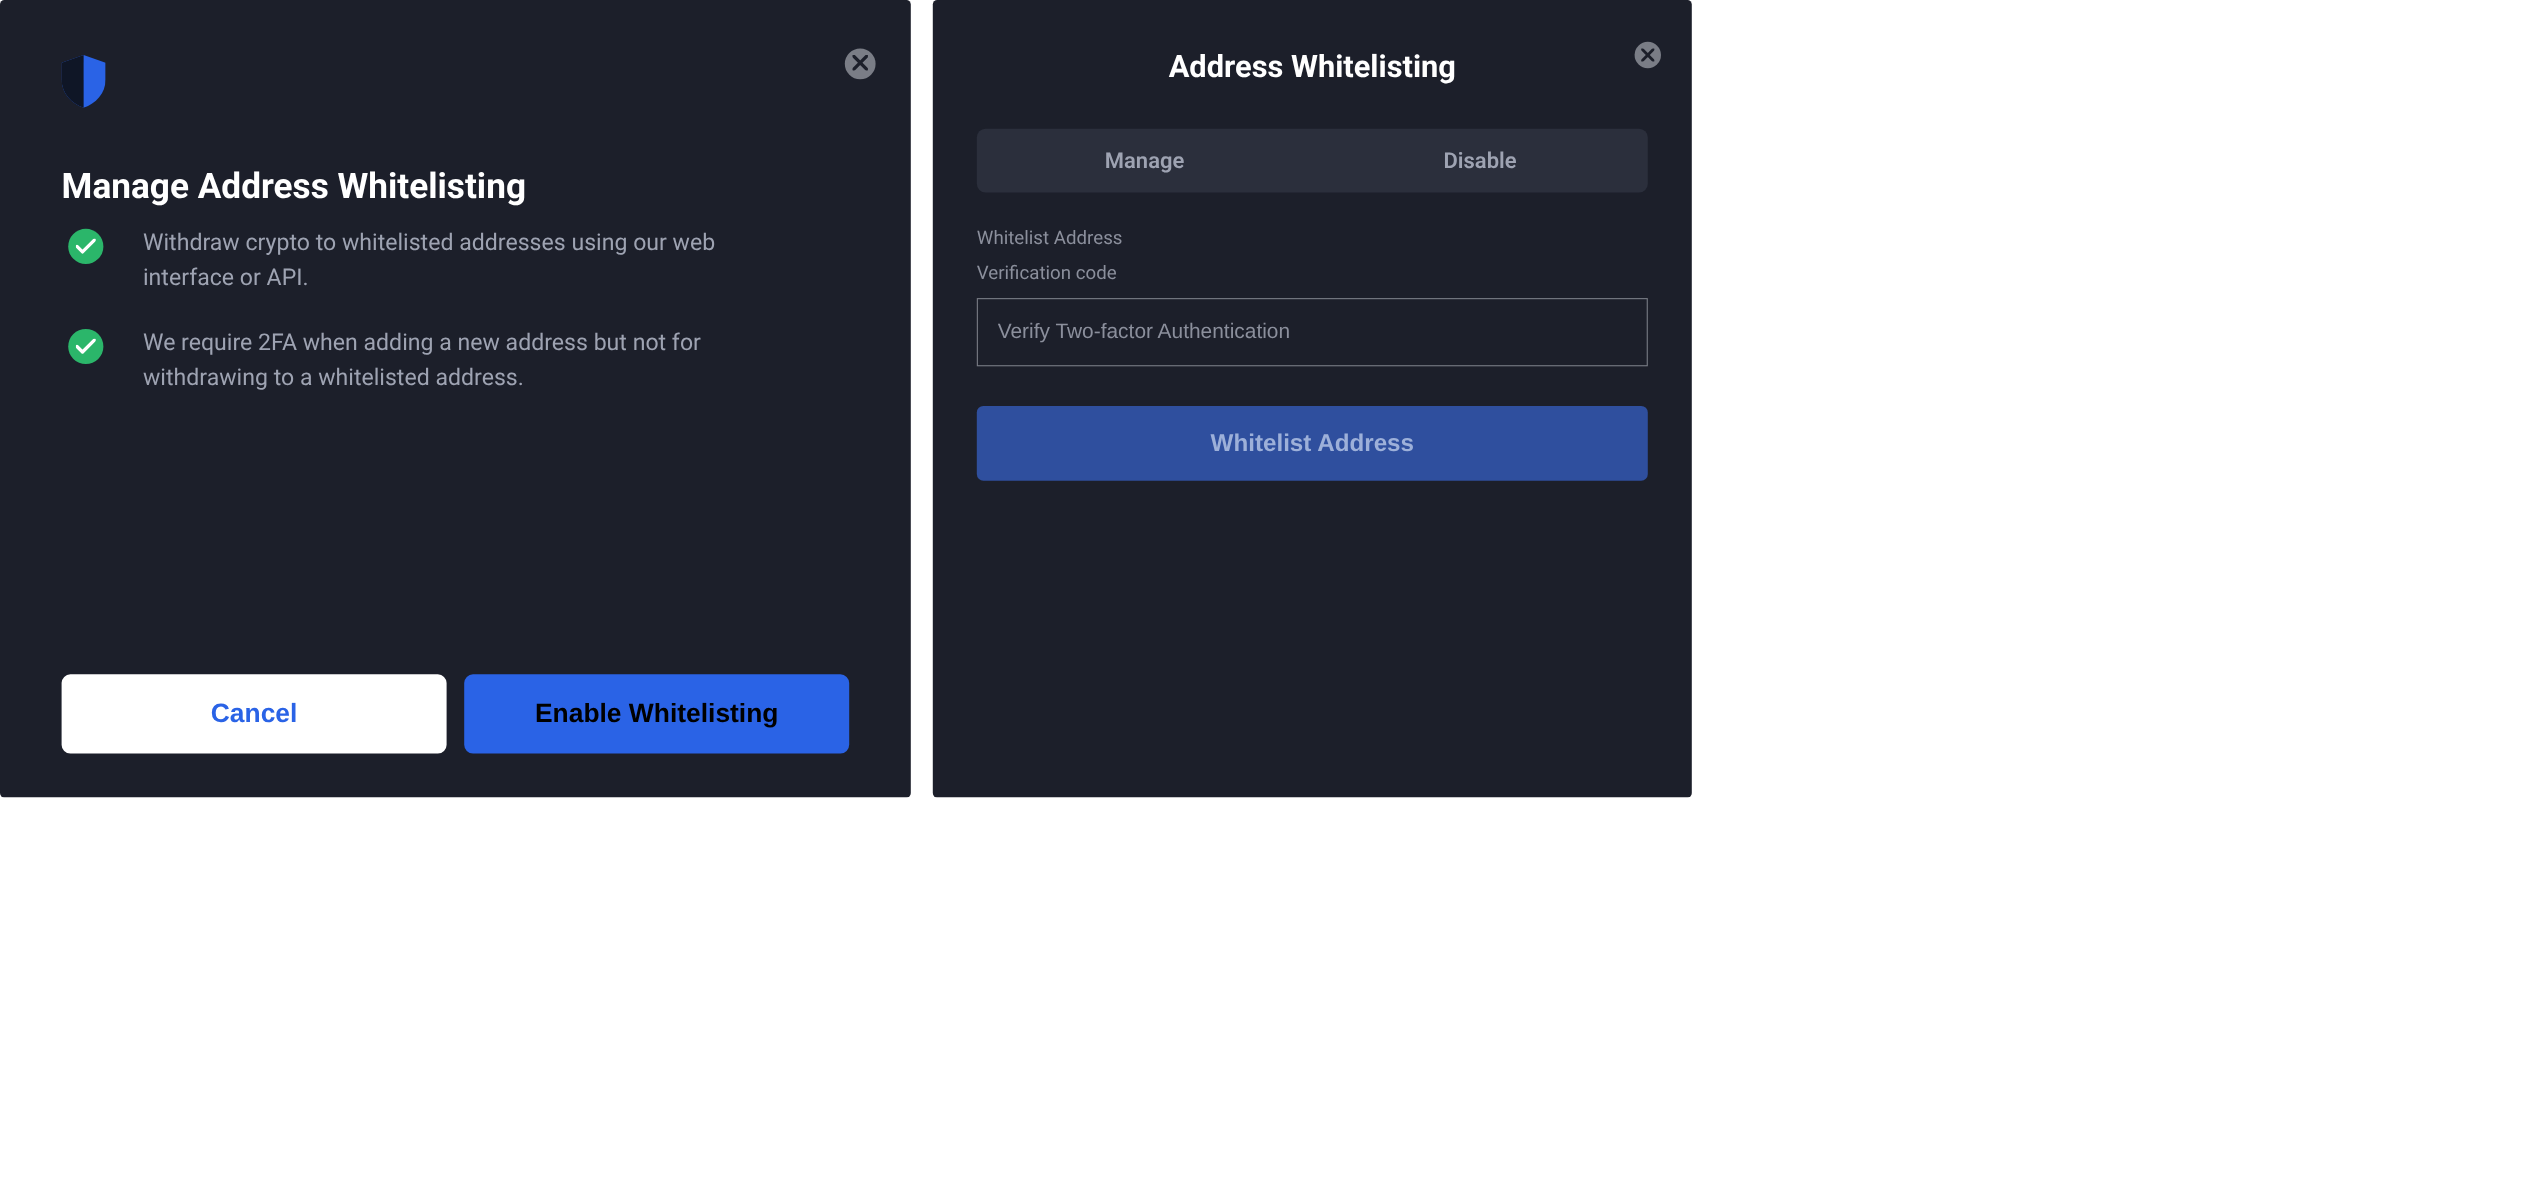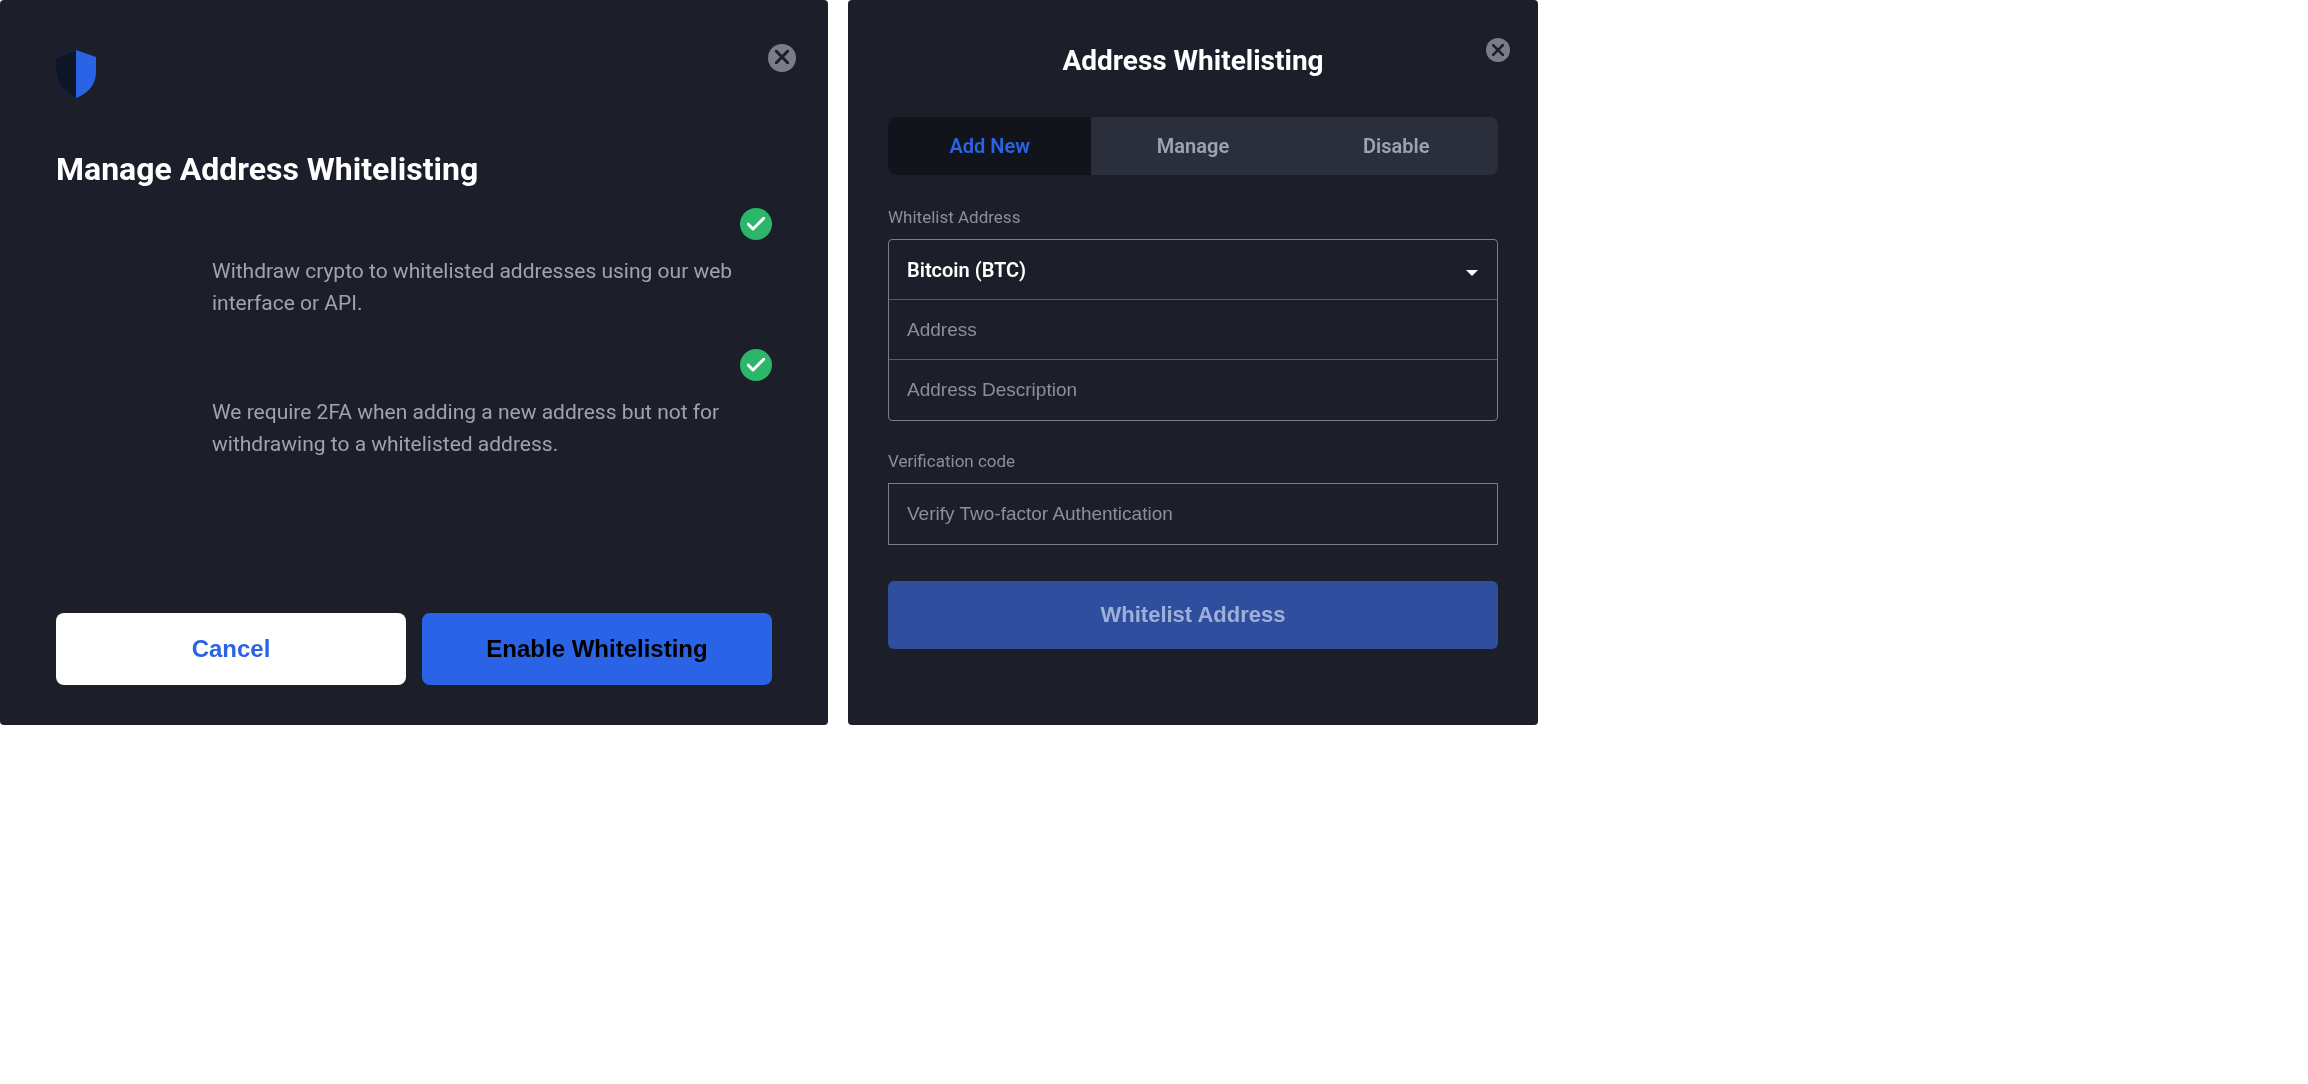--- a/index.html
+++ b/index.html
@@ -50,25 +50,24 @@
       margin-bottom: 18px;
     }
     .panel-left .subtitle {
       font-size: 22px;
       line-height: 1.45;
       color: #9ea3b2;
       margin-bottom: 46px;
     }
     .feature-row {
       display: flex;
-      align-items: flex-end;
-      gap: 16px;
+      align-items: flex-start;
+      gap: 36px;
       margin-bottom: 28px;
       padding-left: 6px;
-      flex-direction: column;
     }
     .check-circle {
       flex: 0 0 auto;
       width: 32px;
       height: 32px;
       background: #2bb66a;
       border-radius: 50%;
       display: flex;
       align-items: center;
       justify-content: center;
@@ -257,39 +256,26 @@
     <span>
       <svg viewBox="0 0 14 14">
           <path d="M1 1 L13 13 M13 1 L1 13" stroke="#1c1f2a" stroke-width="3" stroke-linecap="round"></path>
         </svg>
     </span>
   </div>
 
   <h2>Address Whitelisting</h2>
 
   <div class="tabbar">
-    <div class="tab active">Add New</div>
     <div class="tab">Manage</div>
     <div class="tab">Disable</div>
   </div>
 
   <div class="field-label">Whitelist Address</div>
 
-  <div class="input-stack">
-    <div class="select-row">
-      <span>Bitcoin (BTC)</span>
-      <span class="caret">
-        <svg viewBox="0 0 14 8">
-            <path d="M1 1 L7 7 L13 1" fill="#fff"></path>
-          </svg>
-      </span>
-    </div>
-    <input class="text-input" type="text" placeholder="Address" style="">
-    <input class="text-input" type="text" placeholder="Address Description" style="">
-  </div>
 
   <div class="field-label">Verification code</div>
 
   <div class="single-input-wrap">
     <input class="text-input" type="text" placeholder="Verify Two-factor Authentication" style="">
   </div>
 
   <button class="btn-submit">Whitelist Address</button>
 </div>
 

